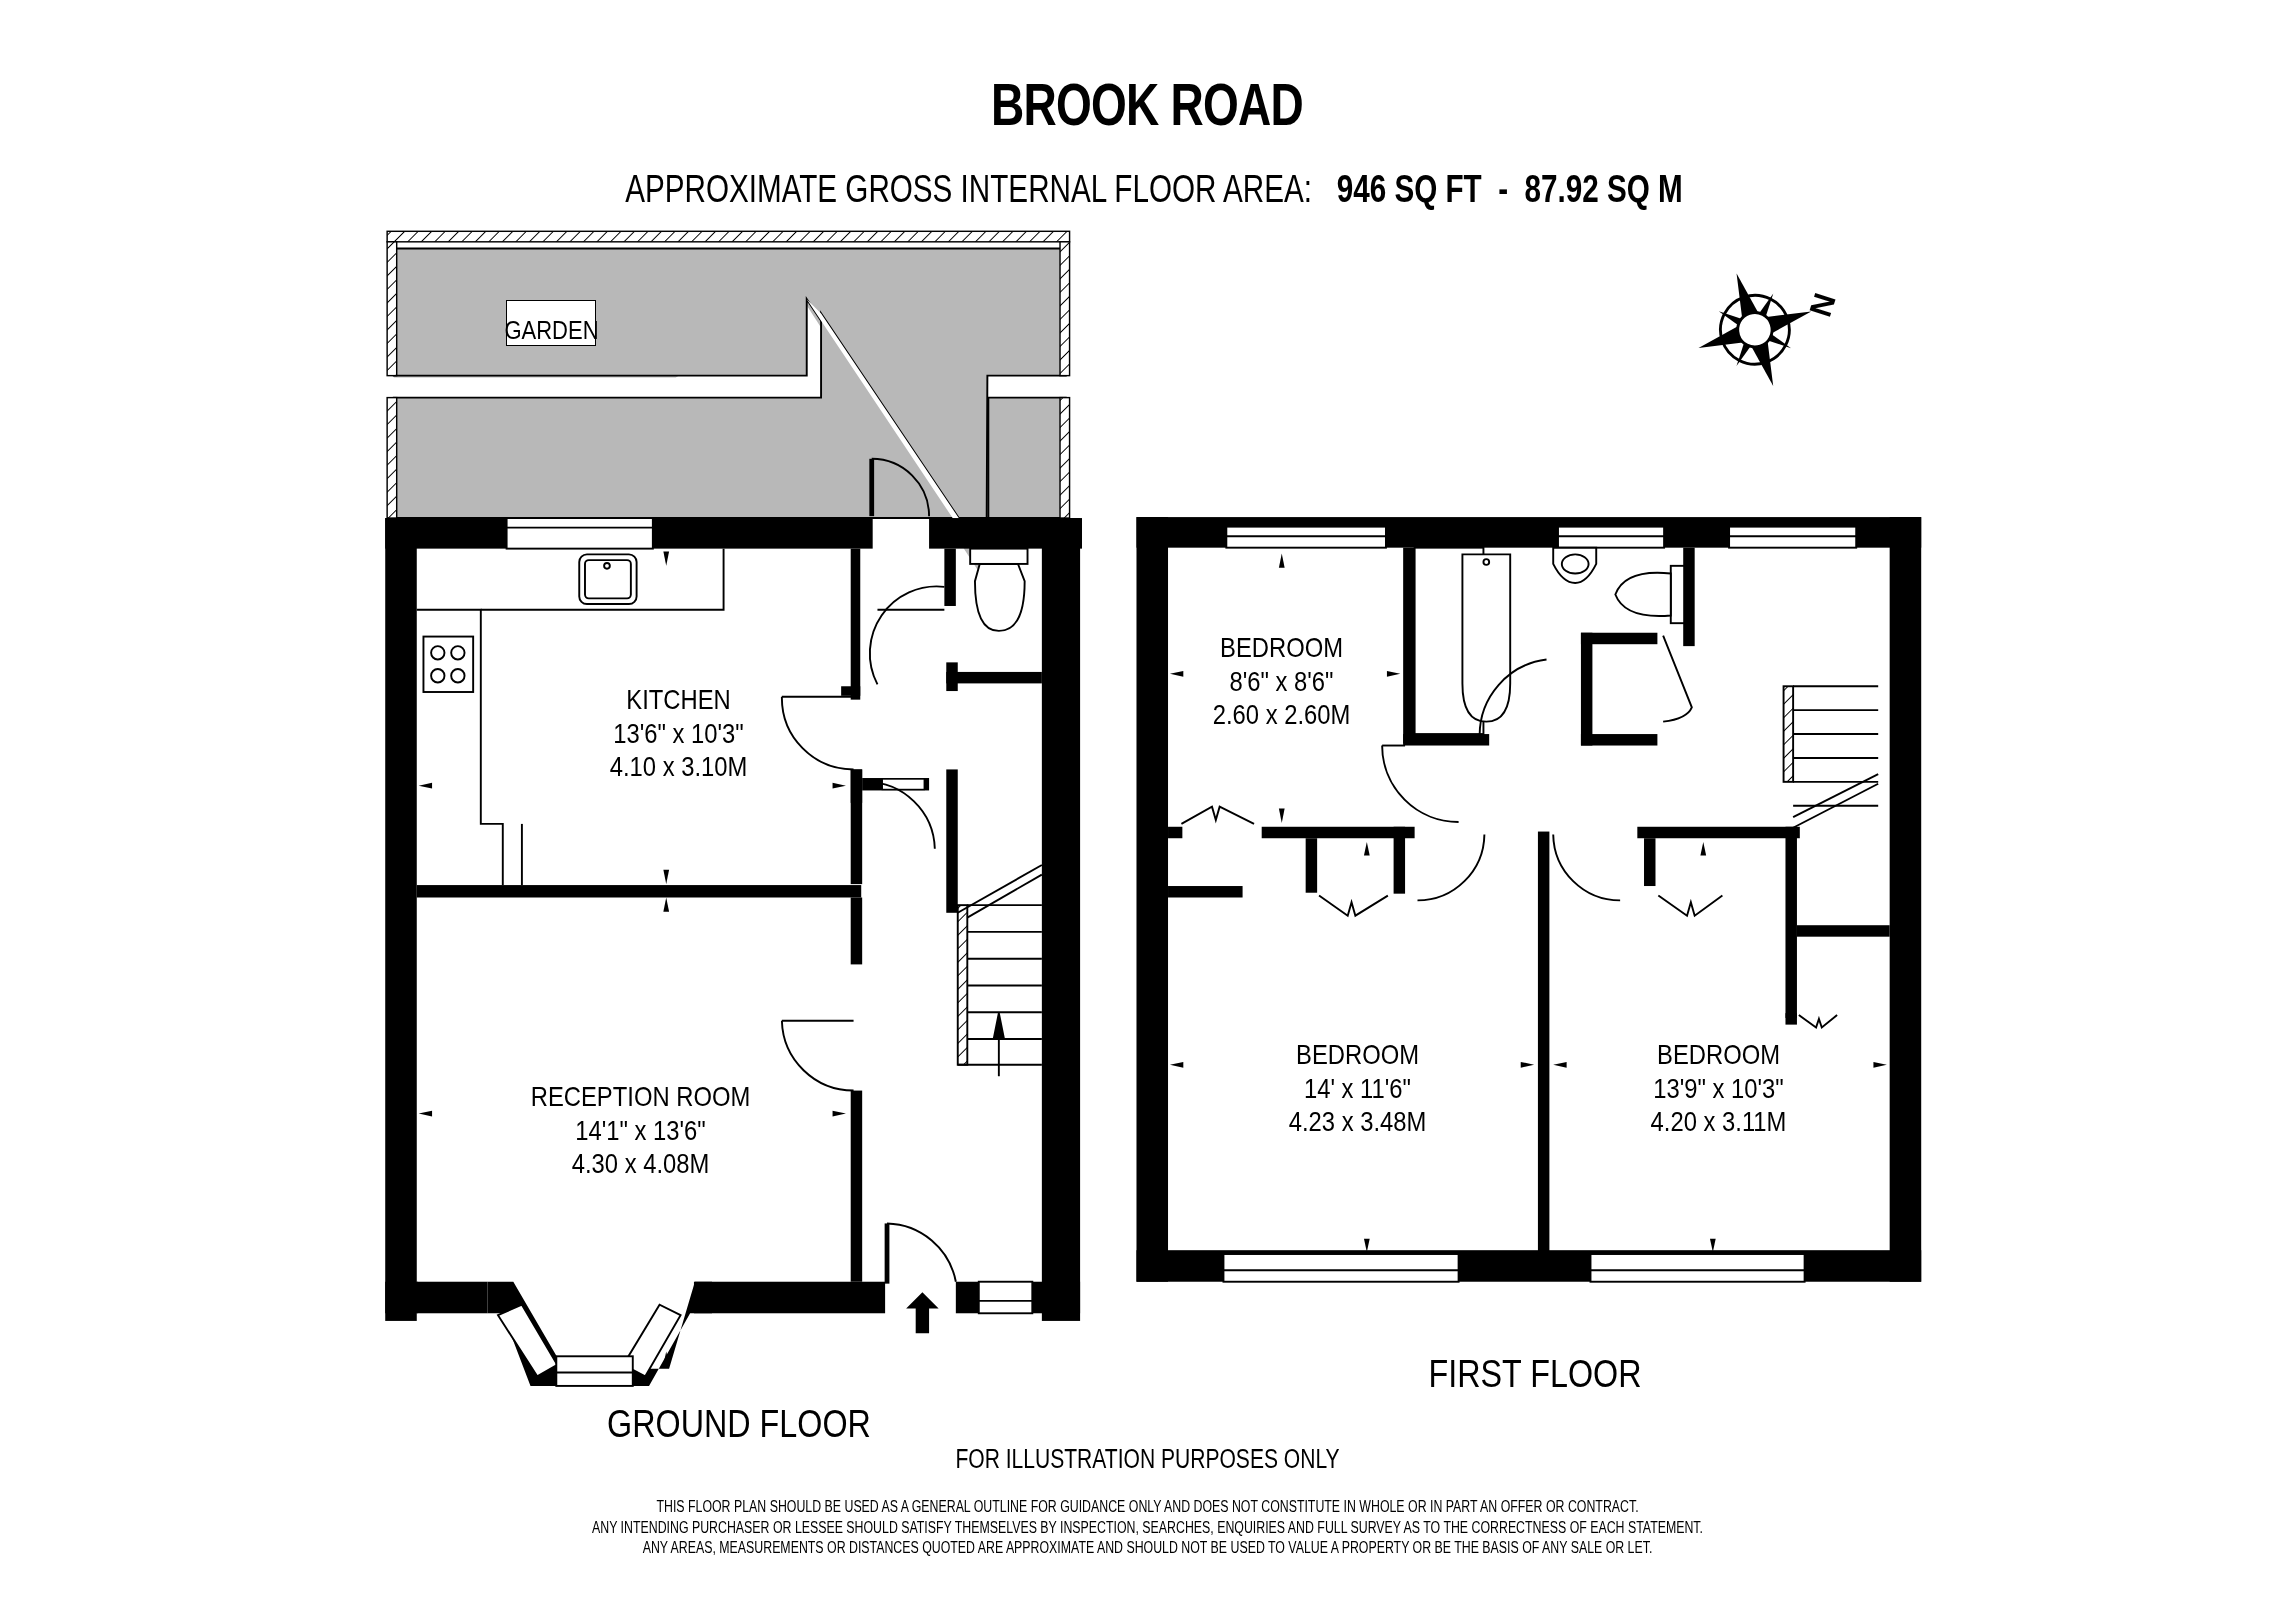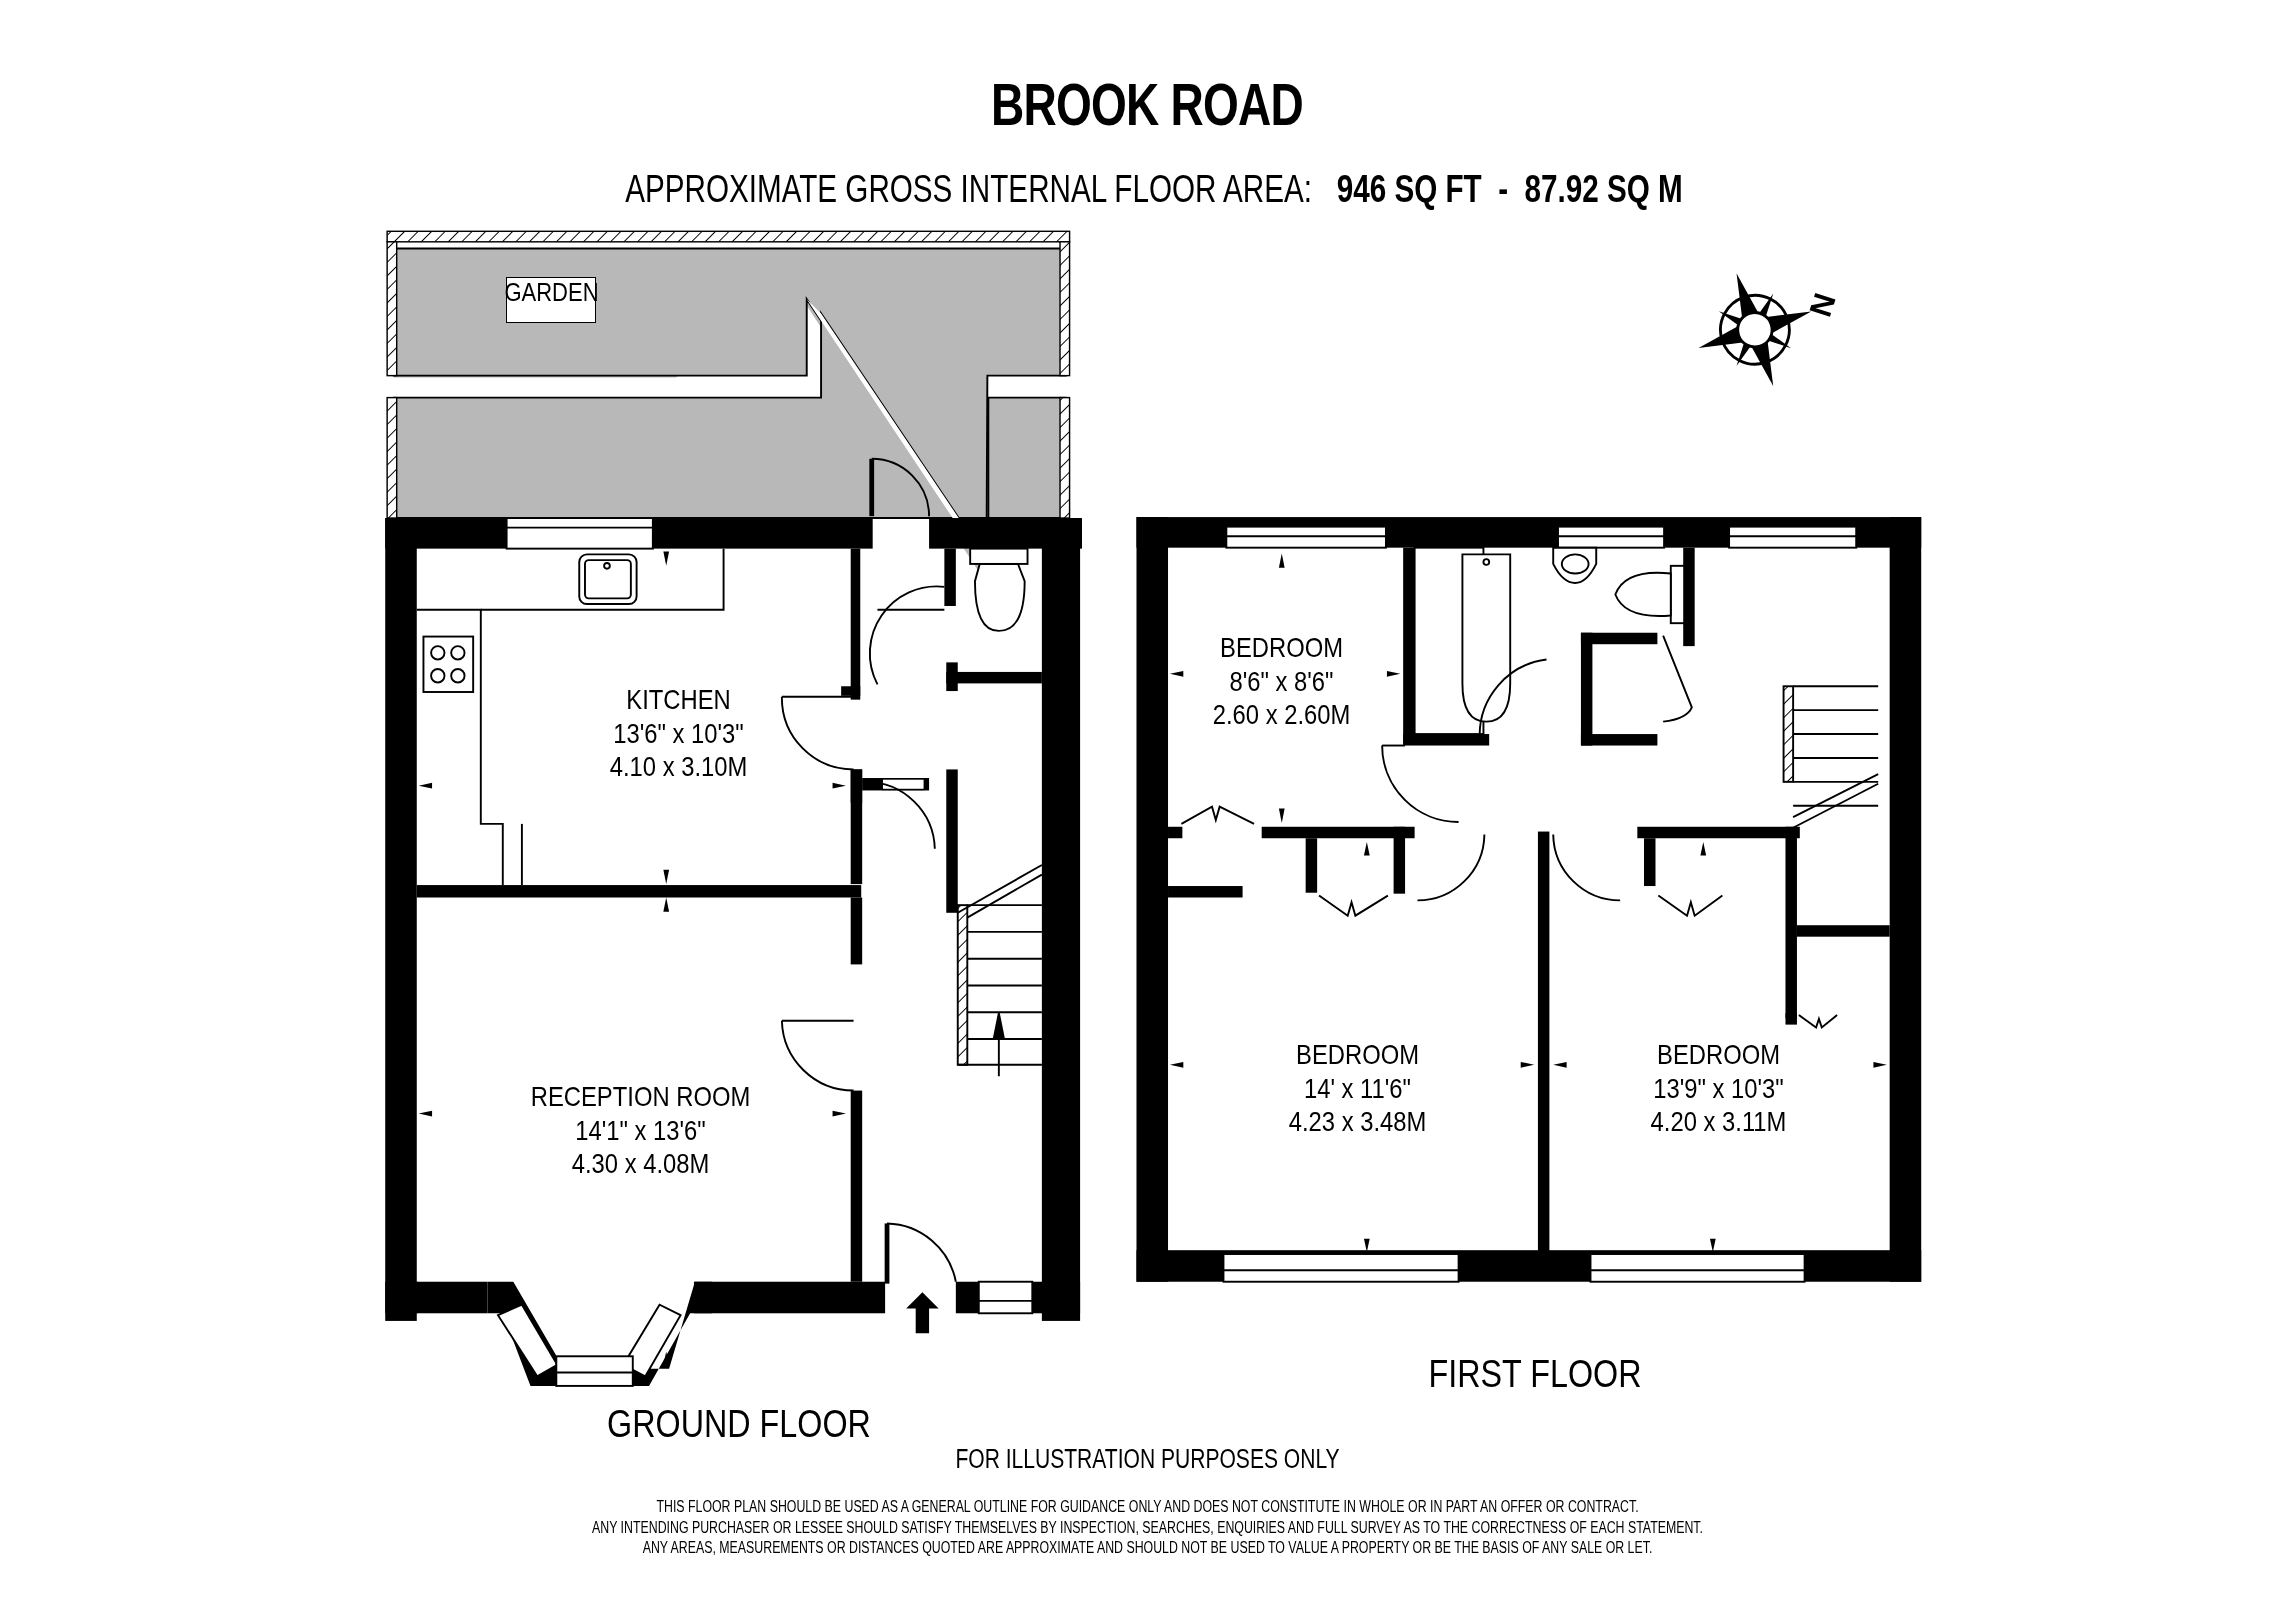--- a/index.html
+++ b/index.html
@@ -9,22 +9,22 @@
   .lbl { position: absolute; text-align: center; white-space: nowrap; line-height: 1; }
   .title { font-weight: bold; font-size: 59px; transform: scaleX(0.78); transform-origin: center; letter-spacing: -1px; }
   .subtitle { font-size: 38px; transform: scaleX(0.78); transform-origin: center; }
   .subtitle b { font-weight: bold; }
   .room { font-size: 28px; transform: scaleX(0.85); transform-origin: center; line-height: 1.2; }
   .room span { display: block; }
   .floor-label { font-size: 38px; transform: scaleX(0.85); transform-origin: center; }
   .illus { font-size: 27px; transform: scaleX(0.78); transform-origin: center; }
   .disc { font-size: 16.7px; transform: scaleX(0.74); transform-origin: center; line-height: 1.23; }
   .disc span { display: block; }
-  .garden-tag { position: absolute; left: 506px; top: 277px; width: 90px; height: 46px; border: 1.9px solid #000;
-                background: #fff; box-sizing: border-box; font-size: 25px; display: flex; align-items: flex-start;
+  .garden-tag { position: absolute; left: 506px; top: 300px; width: 90px; height: 46px; border: 1.9px solid #000;
+                background: #fff; box-sizing: border-box; font-size: 25px; display: flex; align-items: flex-end;
                 justify-content: center; }
   .garden-tag span { transform: scaleX(0.88); display: inline-block; }
   .north { position: absolute; left: 1812px; top: 287px; font-size: 31px; font-weight: bold; transform: rotate(-72deg); }
 </style>
 </head>
 <body>
 
 <svg id="plan" viewBox="0 0 2400 1697" xmlns="http://www.w3.org/2000/svg">
   <defs>
     <pattern id="hatch" patternUnits="userSpaceOnUse" width="10" height="10" patternTransform="rotate(45)">

